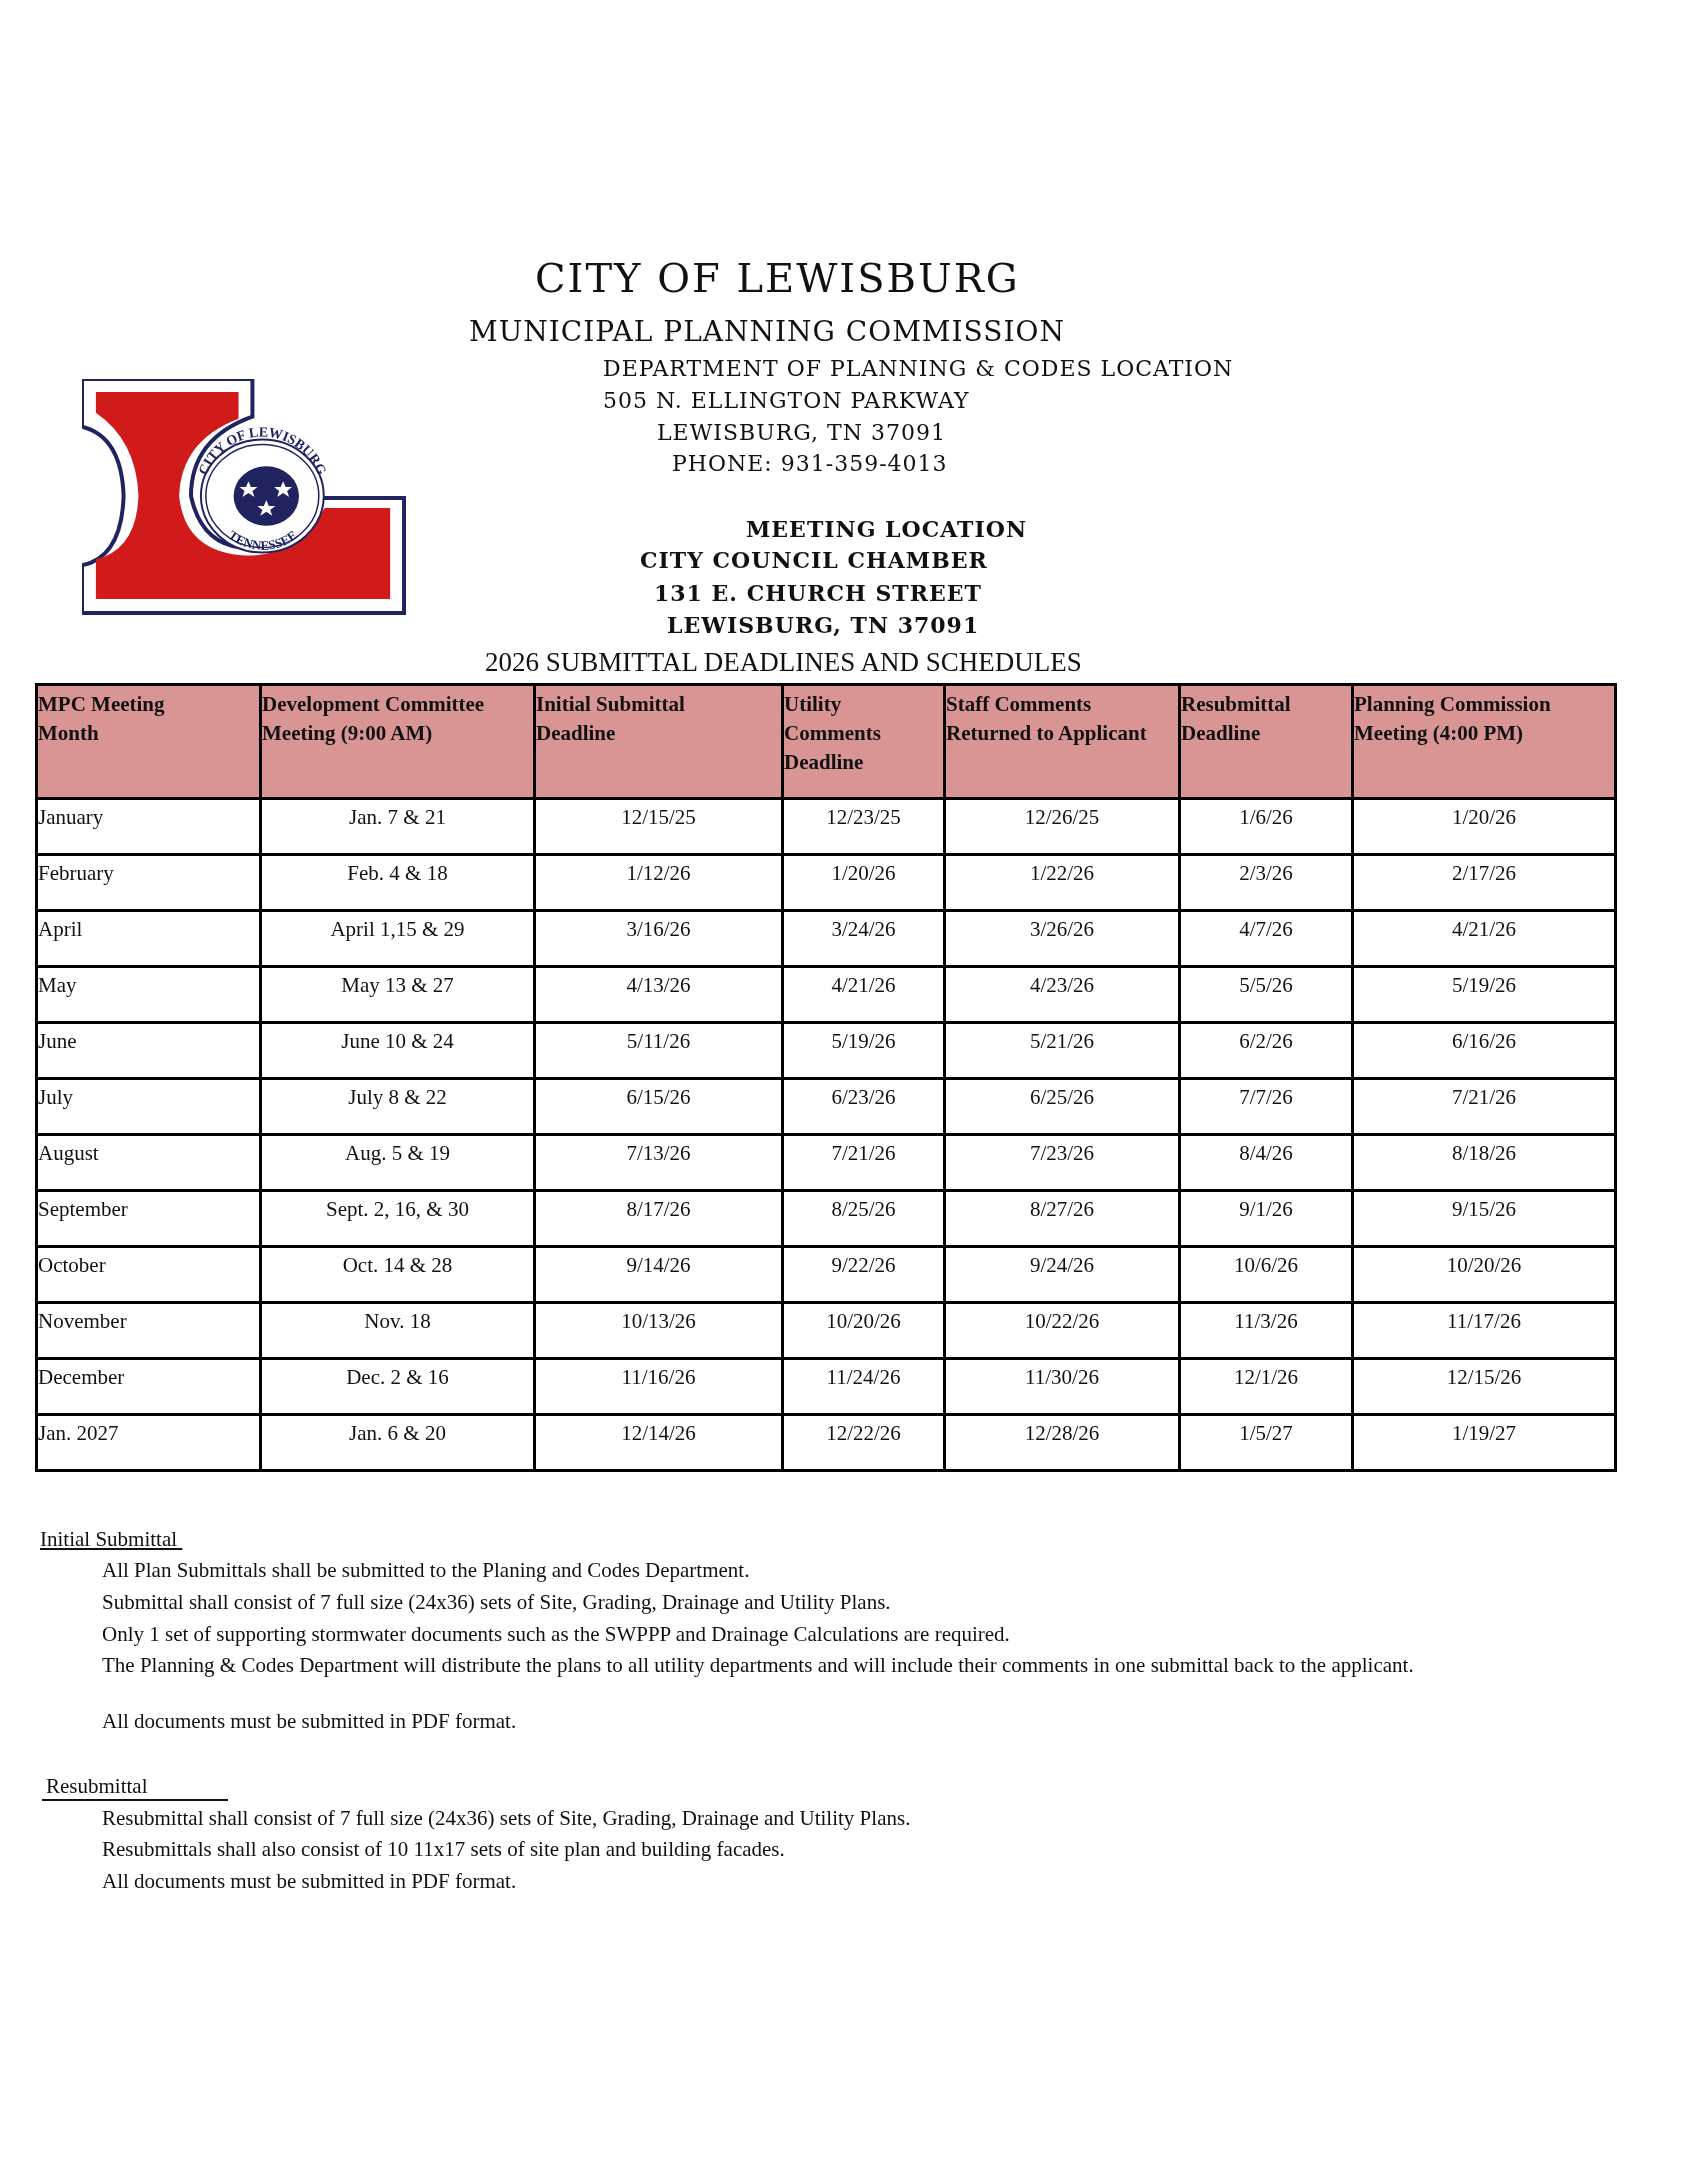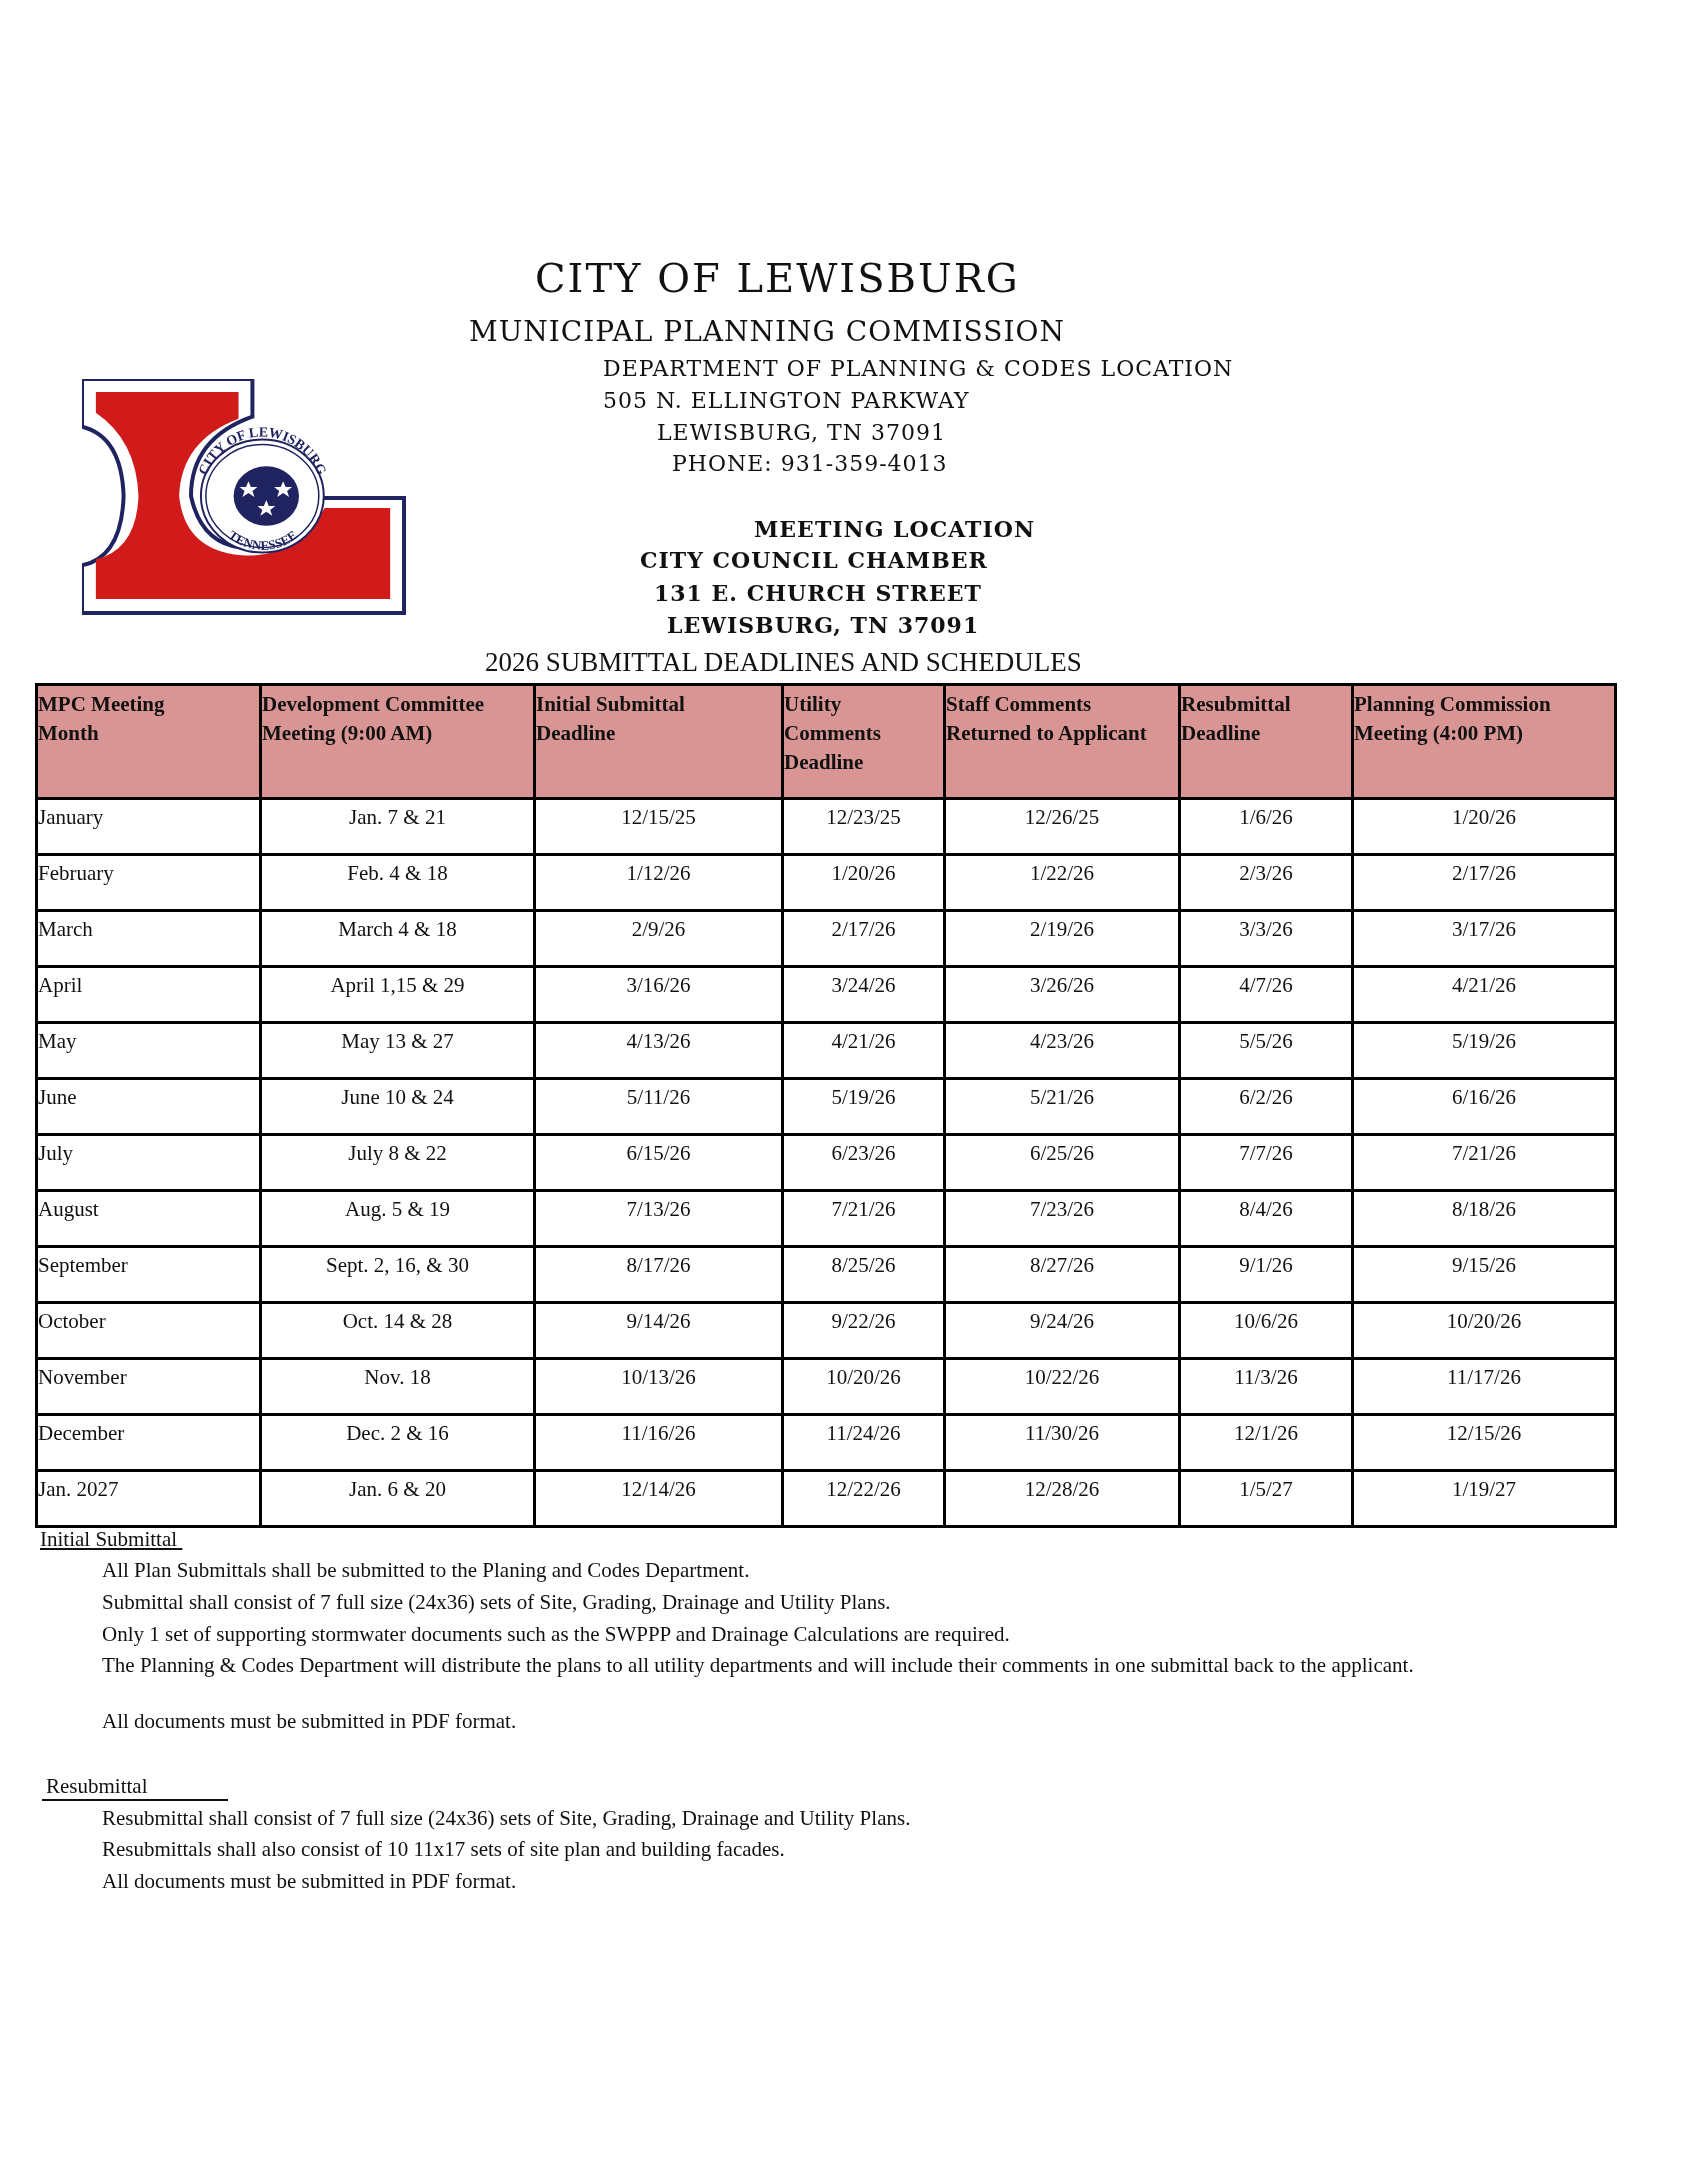--- a/index.html
+++ b/index.html
@@ -8,21 +8,21 @@
 
   .hdr { position: absolute; white-space: nowrap; color: #111;
          font-family: "DejaVu Serif", "Liberation Serif", serif; letter-spacing: 1px; }
   .h-city { top: 255px; left: 535px; font-size: 40px; font-weight: 400; letter-spacing: 2px; }
   .h-mpc { top: 315px; left: 469px; font-size: 28px; letter-spacing: 1px; }
   .h-sm { font-size: 22px; }
   .h-dept { top: 356px; left: 603px; }
   .h-addr { top: 388px; left: 603px; }
   .h-city2 { top: 420px; left: 657px; }
   .h-phone { top: 451px; left: 672px; }
-  .h-meet { top: 516px; left: 746px; font-weight: 700; margin-left: 8px; }
+  .h-meet { top: 516px; left: 746px; font-weight: 700; }
   .h-chamber { top: 547px; left: 640px; font-weight: 700; }
   .h-street { top: 580px; left: 654px; font-weight: 700; }
   .h-city3 { top: 612px; left: 667px; font-weight: 700; }
 
   .title { position: absolute; top: 647px; left: 485px; font-size: 27px; font-weight: 400;
            font-family: "Liberation Serif", serif; white-space: nowrap; }
 
   .logo { position: absolute; left: 82px; top: 379px; width: 325px; height: 236px; }
 
   table.sched { position: absolute; top: 683px; left: 35px; width: 1580px;
@@ -143,29 +143,20 @@
       <tr>
         <td class="month">February</td>
         <td class="c">Feb. 4 &amp; 18</td>
         <td class="c">1/12/26</td>
         <td class="c">1/20/26</td>
         <td class="c">1/22/26</td>
         <td class="c">2/3/26</td>
         <td class="c">2/17/26</td>
       </tr>
       <tr>
-        <td class="month">March</td>
-        <td class="c">March 4 &amp; 18</td>
-        <td class="c">2/9/26</td>
-        <td class="c">2/17/26</td>
-        <td class="c">2/19/26</td>
-        <td class="c">3/3/26</td>
-        <td class="c">3/17/26</td>
-      </tr>
-      <tr>
         <td class="month">April</td>
         <td class="c">April 1,15 &amp; 29</td>
         <td class="c">3/16/26</td>
         <td class="c">3/24/26</td>
         <td class="c">3/26/26</td>
         <td class="c">4/7/26</td>
         <td class="c">4/21/26</td>
       </tr>
       <tr>
         <td class="month">May</td>

